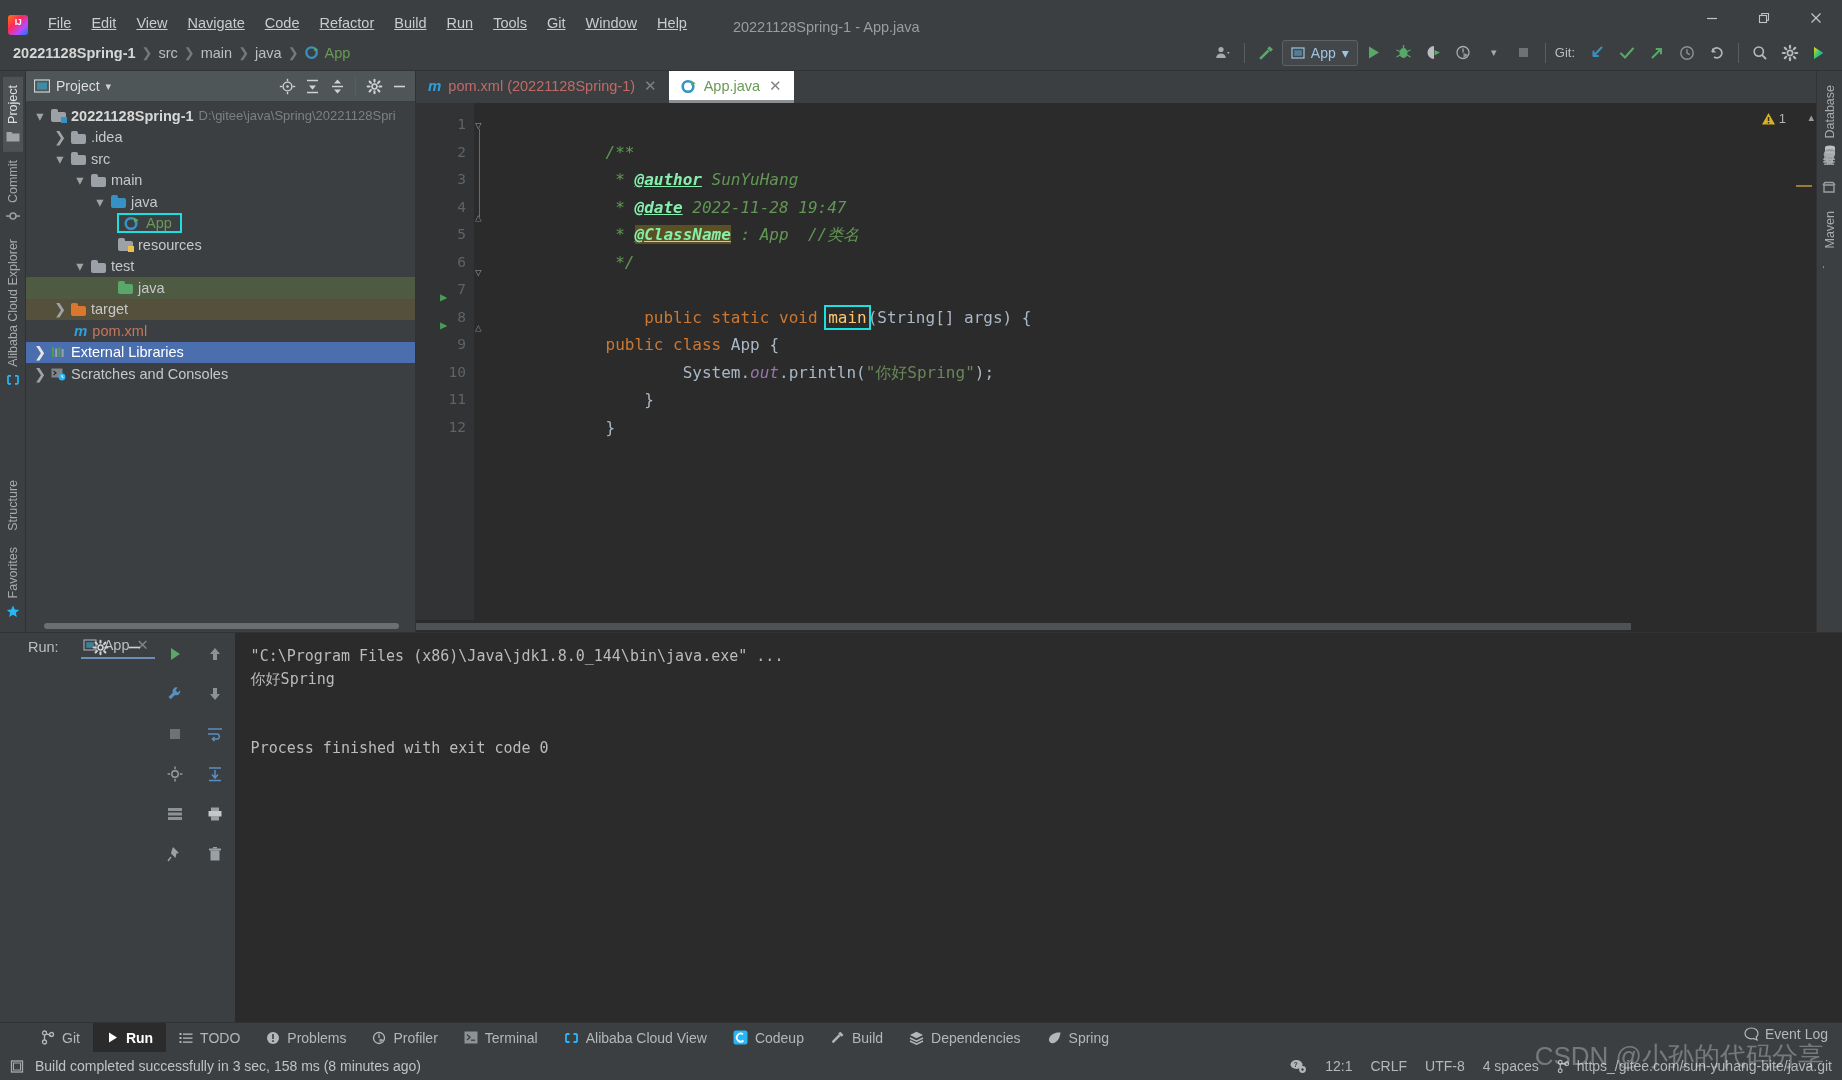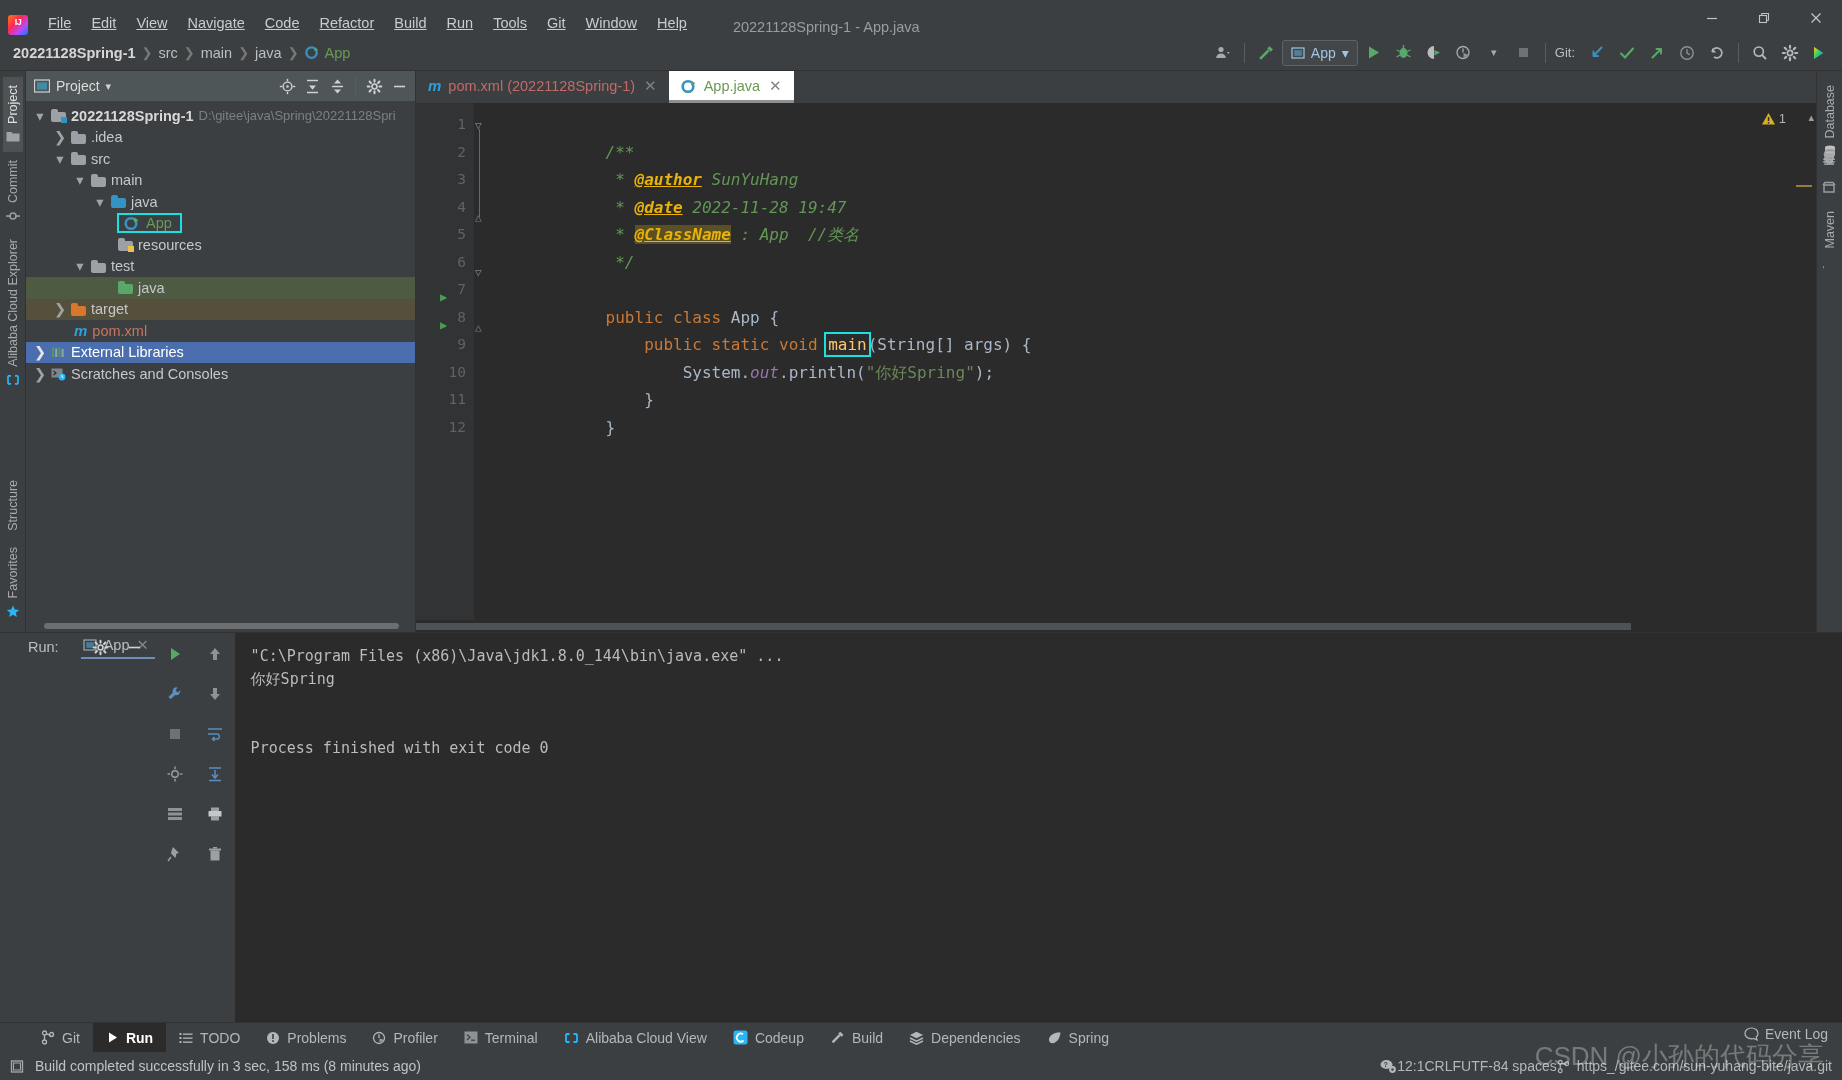--- a/index.html
+++ b/index.html
@@ -148,21 +148,21 @@
     padding-top: 8px; position: relative;
   }
   .gl { height: 27.5px; line-height: 27.5px; padding-right: 8px; position: relative; }
   .gl .runmark { position: absolute; left: 24px; top: 8px; color: #499c54; font-size: 12px; }
   .code {
     flex: 1 1 auto; padding-top: 8px; font-family: "DejaVu Sans Mono", monospace;
     font-size: 16px; position: relative; overflow: hidden; min-width: 0;
   }
   .cl { height: 27.5px; line-height: 27.5px; white-space: pre; padding-left: 6px; }
   .c-doc { color: #629755; font-style: italic; }
-  .c-tag { color: #eab308; font-style: italic; text-decoration: underline; font-weight: bold; }
+  .c-tag { color: #86efac; font-style: italic; text-decoration: underline; font-weight: bold; }
   .c-tag-hl { background: #5b5023; }
   .c-kw { color: #cc7832; }
   .c-txt { color: #a9b7c6; }
   .c-str { color: #6a8759; }
   .c-static { color: #9876aa; font-style: italic; }
   .c-method { color: #ffc66d; }
   .mainbox { outline: 2.5px solid #1ce0e0; outline-offset: 1px; padding: 0 1px; }
 
   .ed-right {
     width: 58px; flex: 0 0 58px; background: #2b2b2b; position: relative;
@@ -205,21 +205,21 @@
     display: flex; align-items: center; gap: 7px; padding: 0 13px; font-size: 14px; color: #b4b7ba;
     white-space: nowrap;
   }
   .tw.active { background: #2b2b2b; color: #ffffff; font-weight: bold; }
 
   .statusbar {
     height: 28px; flex: 0 0 28px; background: #3c3f41; display: flex; align-items: center;
     padding: 0 8px 0 10px; font-size: 14px; color: #b4b7ba; position: relative;
   }
   .status-msg { margin-left: 10px; color: #c0c3c5; }
-  .status-right { position: absolute; right: 10px; display: flex; align-items: flex-start; }
+  .status-right { position: absolute; right: 10px; display: flex; align-items: flex-start; gap: 18px; }
   .sr { color: #b4b7ba; white-space: nowrap; }
 
   .watermark {
     position: absolute; right: 18px; bottom: 6px; font-size: 26px; color: rgba(255,255,255,0.30);
     pointer-events: none; white-space: nowrap; font-family: "Liberation Sans", sans-serif;
   }
   .evt-log { position: absolute; right: 14px; bottom: 38px; font-size: 14px; color: #b4b7ba;
     display: flex; align-items: center; gap: 6px; }
   svg { display: block; }
 </style>
@@ -721,24 +721,24 @@
             <span class="c-doc"> * </span><span class="c-tag">@date</span><span class="c-doc"> 2022-11-28 19:47</span>
           </div>
           <div class="cl" style="padding-left:16px;">
             <span class="c-doc"> * </span><span class="c-tag c-tag-hl">@ClassName</span><span class="c-doc"> : App  //类名</span>
           </div>
           <div class="cl" style="padding-left:16px;">
             <span class="c-doc"> */</span>
           </div>
           <div class="cl">&nbsp;</div>
           <div class="cl" style="padding-left:16px;">
+            <span class="c-txt">    </span><span class="c-kw">public</span><span class="c-txt"> </span><span class="c-kw">static</span><span class="c-txt"> </span><span class="c-kw">void</span><span class="c-txt"> </span><span class="c-method mainbox">main</span><span class="c-txt">(String[] args) {</span>
+          </div>
+          <div class="cl" style="padding-left:16px;">
             <span class="c-kw">public</span><span class="c-txt"> </span><span class="c-kw">class</span><span class="c-txt"> </span><span class="c-txt">App</span><span class="c-txt"> </span><span class="c-txt">{</span>
-          </div>
-          <div class="cl" style="padding-left:16px;">
-            <span class="c-txt">    </span><span class="c-kw">public</span><span class="c-txt"> </span><span class="c-kw">static</span><span class="c-txt"> </span><span class="c-kw">void</span><span class="c-txt"> </span><span class="c-method mainbox">main</span><span class="c-txt">(String[] args) {</span>
           </div>
           <div class="cl" style="padding-left:16px;">
             <span class="c-txt">        </span><span class="c-txt">System.</span><span class="c-static">out</span><span class="c-txt">.println(</span><span class="c-str">"你好Spring"</span><span class="c-txt">);</span>
           </div>
           <div class="cl" style="padding-left:16px;">
             <span class="c-txt">    </span><span class="c-txt">}</span>
           </div>
           <div class="cl" style="padding-left:16px;">
             <span class="c-txt">}</span>
           </div>

